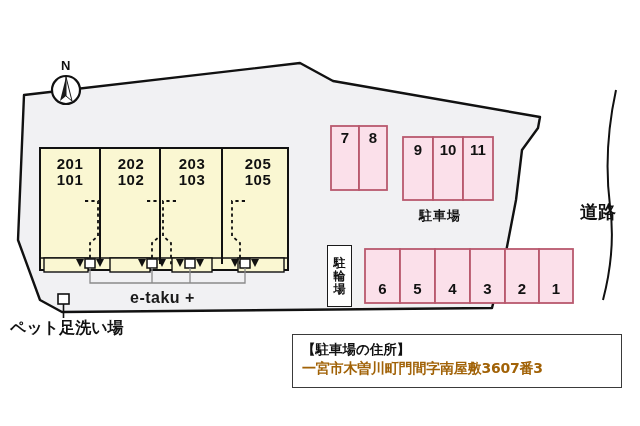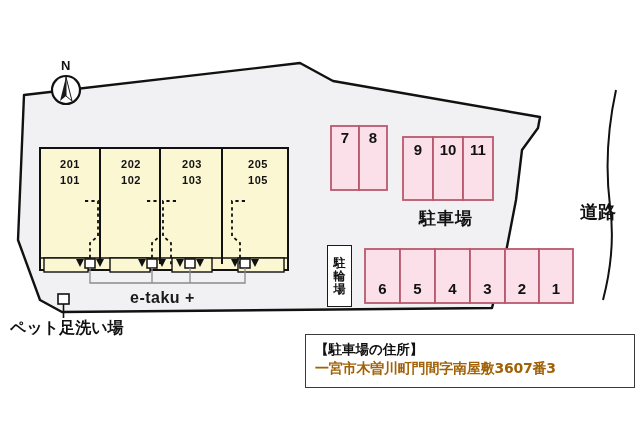--- a/index.html
+++ b/index.html
@@ -37,21 +37,21 @@
   .num {
     font-family: "Liberation Sans", "DejaVu Sans", sans-serif;
     font-weight: 700;
     color: #111111;
     white-space: nowrap;
     text-align: center;
   }
 
   
   .unit-label {
-    font-size: 11px;
+    font-size: 15px;
     line-height: 16px;
     letter-spacing: 0.5px;
   }
 
   
   .stall-no {
     font-size: 15px;
     line-height: 15px;
   }
 
@@ -79,39 +79,38 @@
     font-weight: 700;
     color: #111111;
   }
 
   
   #address-box {
     box-sizing: border-box;
     border: 1.8px solid #3a3a3a;
     background: #ffffff;
     padding: 5px 8px 20px 9px;
-    margin-left: 13px;
   }
   #address-box .addr-head {
     font-size: 13.5px;
     line-height: 19px;
     font-weight: 700;
     color: #111111;
   }
   #address-box .addr-body {
     font-size: 14px;
     line-height: 19px;
     font-weight: 700;
     color: #a16207;
     letter-spacing: -0.2px;
   }
 
   
   .lbl-road { font-size: 18px; }
-  .lbl-parking { font-size: 17px; letter-spacing: 1px; padding-left: 14px; }
+  .lbl-parking { font-size: 13px; letter-spacing: 1px; padding-left: 14px; }
   .lbl-pet { font-size: 16px; }
   .lbl-logo {
     font-family: "Liberation Sans", "DejaVu Sans", sans-serif;
     font-size: 16px;
     font-weight: 700;
     color: #1a1a1a;
     letter-spacing: 0.5px;
   }
 
   

